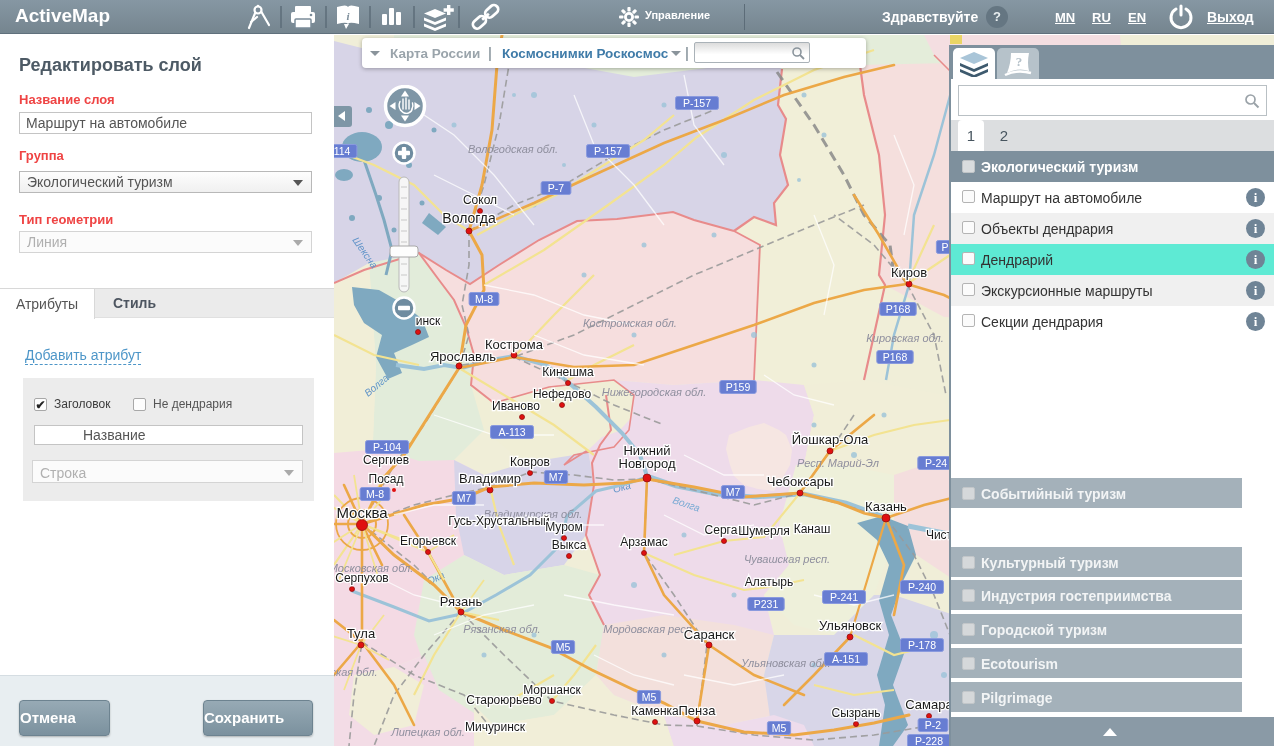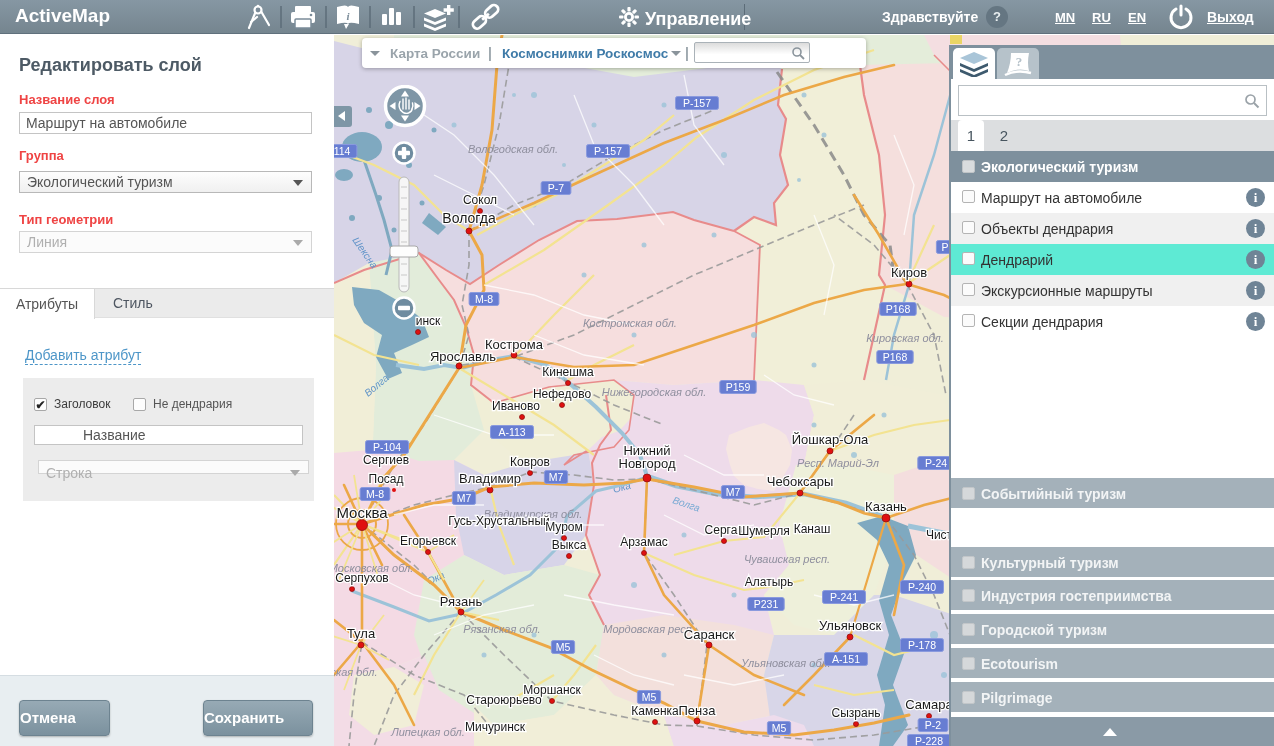--- a/index.html
+++ b/index.html
@@ -5,38 +5,38 @@
 * { margin:0; padding:0; box-sizing:border-box; }
 html,body { width:1274px; height:746px; overflow:hidden; font-family:"Liberation Sans", sans-serif; }
 #app { position:relative; width:1274px; height:746px; background:#fff; overflow:hidden; }
 
 
 #topbar { position:absolute; left:0; top:0; width:1274px; height:34px;
   background:linear-gradient(#8697a3,#75858f); border-bottom:1px solid #60707c; color:#fff; }
 #logo { position:absolute; left:15px; top:5px; font-size:19px; font-weight:bold; color:#fff; }
 .tbicon { position:absolute; top:3px; }
 .tbsep { position:absolute; top:6px; width:1px; height:22px; background:#5c6c78; }
-#mgmt { position:absolute; left:622px; top:9px; font-size:18px; font-weight:bold; color:#fff; }
+#mgmt { position:absolute; left:622px; top:9px; font-size:11px; font-weight:bold; color:#fff; }
 #hello { position:absolute; left:882px; top:9px; font-size:14px; font-weight:bold; }
 #qmark { position:absolute; left:986px; top:6px; width:22px; height:22px; border-radius:11px; background:#657682; color:#e8eef0; font-size:13px; font-weight:bold; text-align:center; line-height:22px; }
 .lang { position:absolute; top:10px; font-size:13px; font-weight:bold; color:#fff; text-decoration:underline; }
 #exit { position:absolute; left:1207px; top:9px; font-size:14px; font-weight:bold; text-decoration:underline; }
 
 
 #leftpanel { position:absolute; left:0; top:35px; width:334px; height:711px; background:#fff; }
 #lp-title { position:absolute; left:19px; top:20px; font-size:18px; font-weight:bold; color:#4d5a65; }
 .lp-label { position:absolute; left:19px; font-size:13px; font-weight:bold; color:#ef4444; }
 .lp-input { position:absolute; left:19px; width:293px; height:22px; border:1px solid #c4c4c4; background:#fff; font-size:14px; color:#555; padding:0 6px; font-family:"Liberation Sans",sans-serif; }
 .lp-select { position:absolute; left:19px; width:293px; height:22px; border:1px solid #b8b8b8; background:linear-gradient(#fdfdfd,#f0f0f0); font-size:14px; color:#555; line-height:21px; padding-left:7px; }
 .sel-arrow { position:absolute; right:8px; top:8px; width:0; height:0; border-left:5px solid transparent; border-right:5px solid transparent; border-top:6px solid #555; }
 .lp-select.disabled { background:#fbfbfb; color:#b0b0b0; border-color:#d4d4d4; }
 .lp-select.disabled .sel-arrow { border-top-color:#aaa; }
 #tabstrip { position:absolute; left:0; top:253px; width:334px; height:30px; background:#ebebeb; border-top:1px solid #d8d8d8; border-bottom:1px solid #e0e0e0; }
 #tab-attr { position:absolute; left:0; top:0; width:95px; height:30px; background:#fff; border-right:1px solid #d8d8d8; font-size:14px; color:#555; text-align:center; line-height:30px; }
-#tab-style { position:absolute; left:113px; top:6px; font-size:14px; font-weight:normal; color:#4d5560; }
+#tab-style { position:absolute; left:113px; top:6px; font-size:14px; font-weight:bold; color:#4d5560; }
 #addattr { position:absolute; left:25px; top:312px; font-size:14px; color:#4d96c8; border-bottom:1px dashed #4d96c8; padding-bottom:1px; }
 #graybox { position:absolute; left:23px; top:343px; width:291px; height:123px; background:#ececec; }
 .cb { position:absolute; width:13px; height:13px; background:#fdfdfd; border:1px solid #a8a8a8; border-radius:2px; }
 #graybox .txt { position:absolute; font-size:12px; color:#3c3c3c; }
 #lp-footer { position:absolute; left:0; top:640px; width:334px; height:71px; background:#e8eef1; border-top:1px solid #d5dde2; }
 .btn { position:absolute; top:24px; height:36px; background:linear-gradient(#97aab5,#7b919e); border:1px solid #6d8390; border-radius:4px; color:#fff; font-weight:bold; font-size:15px; text-align:left; box-shadow:0 1px 2px rgba(0,0,0,0.25); }
 
 
 #rightpanel { position:absolute; left:949px; top:45px; width:325px; height:701px; background:#fff; border-left:2px solid #7e909d; }
 #rp-head { position:absolute; left:0; top:0; width:323px; height:34px; background:#7e909d; }
@@ -47,21 +47,21 @@
 #rp-pag { position:absolute; left:0; top:75px; width:323px; height:31px; background:#dcdee0; }
 #rp-pag .p1 { position:absolute; left:7px; top:0px; width:26px; height:31px; background:#fff; border-radius:4px 4px 0 0; text-align:center; line-height:31px; font-size:15px; color:#47555f; }
 #rp-pag .p2 { position:absolute; left:40px; top:0; width:26px; height:31px; text-align:center; line-height:31px; font-size:15px; color:#47555f; }
 .rp-group { position:absolute; left:0; width:323px; height:31px; background:#7e909d; }
 .rp-group .gcb { position:absolute; left:11px; top:9px; width:13px; height:13px; background:#d9dcde; border:1px solid #c0c4c7; border-radius:2px; }
 .rp-group .glab { position:absolute; left:30px; top:8px; font-size:14px; font-weight:bold; color:#fff; }
 .rp-row { position:absolute; left:0; width:323px; height:31px; }
 .rp-row .rcb { position:absolute; left:11px; top:8px; width:13px; height:13px; background:#fbfbfb; border:1px solid #b4b4b4; border-radius:2px; }
 .rp-row .rlab { position:absolute; left:30px; top:8px; font-size:14px; color:#333; }
 .rp-row .info { position:absolute; right:9px; top:6px; width:19px; height:19px; border-radius:10px; background:#6f8496; color:#fff; text-align:center; line-height:19px; font-size:13px; font-weight:bold; font-family:"Liberation Serif",serif; }
-.rp-cgroup { position:absolute; left:0; width:324px; height:32px; background:#a4b1ba; border-bottom:2px solid #fff; }
+.rp-cgroup { position:absolute; left:0; width:291px; height:32px; background:#a4b1ba; border-bottom:2px solid #fff; }
 .rp-cgroup .gcb { position:absolute; left:11px; top:9px; width:13px; height:13px; background:#d5d8da; border:1px solid #c2c6c9; border-radius:2px; }
 .rp-cgroup .glab { position:absolute; left:30px; top:8px; font-size:14px; font-weight:bold; color:#f2f4f5; }
 #rp-foot { position:absolute; left:0; top:672px; width:323px; height:29px; background:#8a9aa6; }
 
 
 #map { position:absolute; left:334px; top:35px; width:940px; height:711px; overflow:hidden; }
 #crumb { position:absolute; left:362px; top:38px; width:504px; height:30px; background:#fff; border-radius:4px; box-shadow:0 1px 4px rgba(0,0,0,0.3); z-index:5; }
 #crumb .c1 { position:absolute; left:28px; top:8px; font-size:13.5px; font-weight:bold; color:#9aa4ab; }
 #crumb .c2 { position:absolute; left:126px; top:7px; font-size:14px; font-weight:bold; color:#9aa4ab; }
 #crumb .c3 { position:absolute; left:140px; top:8px; font-size:13.5px; font-weight:bold; color:#3f7ba8; }
@@ -579,21 +579,21 @@
       <div id="tab-attr">Атрибуты</div>
       <div id="tab-style">Стиль</div>
     </div>
     <div id="addattr">Добавить атрибут</div>
     <div id="graybox">
       <div class="cb" style="left:11px; top:20px; font-size:12px; line-height:13px; text-align:center; color:#222; font-weight:bold;">✔</div>
       <div class="txt" style="left:31px; top:19px;">Заголовок</div>
       <div class="cb" style="left:110px; top:20px;"></div>
       <div class="txt" style="left:130px; top:19px; color:#555;">Не дендрария</div>
       <div class="lp-input" style="left:11px; top:47px; width:269px; height:20px; line-height:18px;padding-left:48px;">Название</div>
-      <div class="lp-select disabled" style="left:9px; top:82px; width:271px; height:14px; line-height:24px;margin-left:6px;">Строка<div class="sel-arrow" style="top:9px;"></div></div>
+      <div class="lp-select disabled" style="left:9px; top:82px; width:271px; height:23px; line-height:24px;">Строка<div class="sel-arrow" style="top:9px;"></div></div>
     </div>
     <div id="lp-footer">
       <div class="btn" style="left:19px; width:91px; line-height:34px;">Отмена</div>
       <div class="btn" style="left:203px; width:110px; line-height:34px;">Сохранить</div>
     </div>
   </div>
 
   <div id="rightpanel">
     <div id="rp-head">
       <div class="rp-tab" id="rp-tab1">

